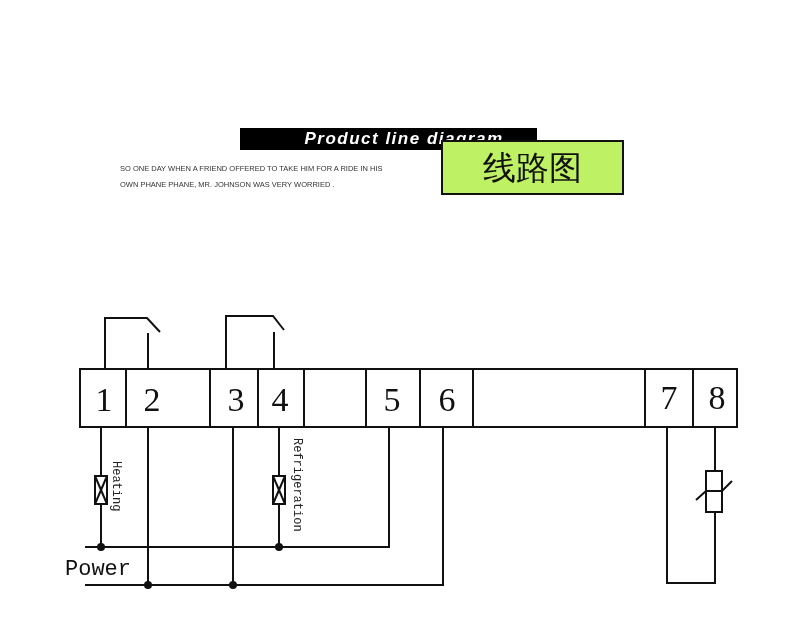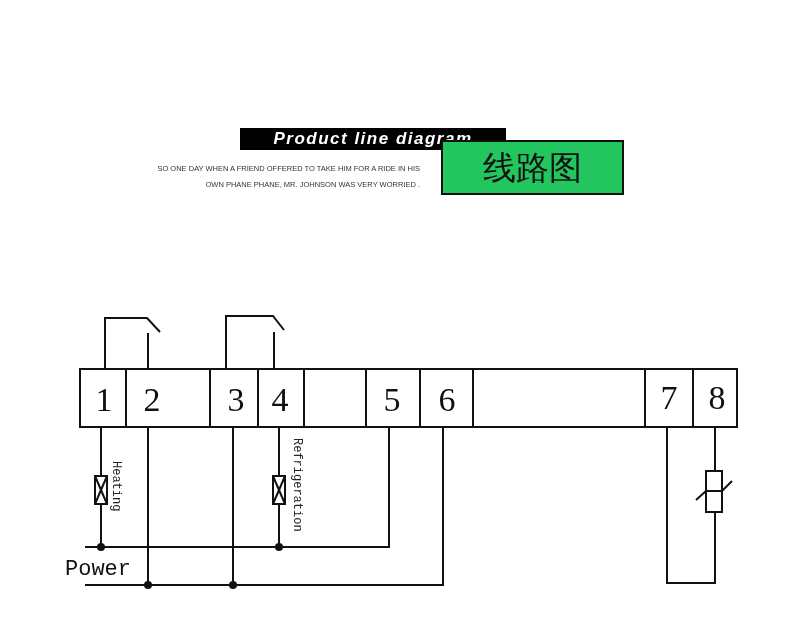--- a/index.html
+++ b/index.html
@@ -1,23 +1,23 @@
 <!DOCTYPE html>
 <html><head>
 <meta charset="utf-8">
 <style>
   html,body{margin:0;padding:0;background:#ffffff;}
   body{width:790px;height:644px;position:relative;overflow:hidden;font-family:"Liberation Serif",serif;}
   .abs{position:absolute;}
   .title-bar{left:240px;top:128px;width:266px;height:22px;background:#000;color:#fff;
     font-family:"Liberation Sans",sans-serif;font-weight:bold;font-style:italic;font-size:17px;
-    letter-spacing:1.5px;text-align:center;line-height:22px;}
-  .cn-box{left:441px;top:140px;width:183px;height:55px;border:2px solid #111;box-sizing:border-box;background:#22c55e;
+    letter-spacing:1.5px;text-align:center;line-height:22px;padding-left:31px;}
+  .cn-box{left:441px;top:140px;width:183px;height:55px;border:2px solid #111;box-sizing:border-box;background:#bef264;
     font-family:"DejaVu Serif",serif;font-size:33px;text-align:center;line-height:52px;color:#111;}
-  .sub{font-family:"Liberation Sans",sans-serif;font-size:7.5px;color:#333;text-align:right;}
+  .sub{font-family:"Liberation Sans",sans-serif;font-size:7.5px;color:#333;text-align:left;}
   .sub1{left:120px;top:164px;width:300px;}
   .sub2{left:120px;top:180px;width:300px;}
   svg text{font-family:"Liberation Serif",serif;}
 </style>
 </head>
 <body>
 
 <div class="abs title-bar">Product line diagram</div>
 <div class="abs cn-box">线路图</div>
 <div class="abs sub sub1">SO ONE DAY WHEN A FRIEND OFFERED TO TAKE HIM FOR A RIDE IN HIS</div>

